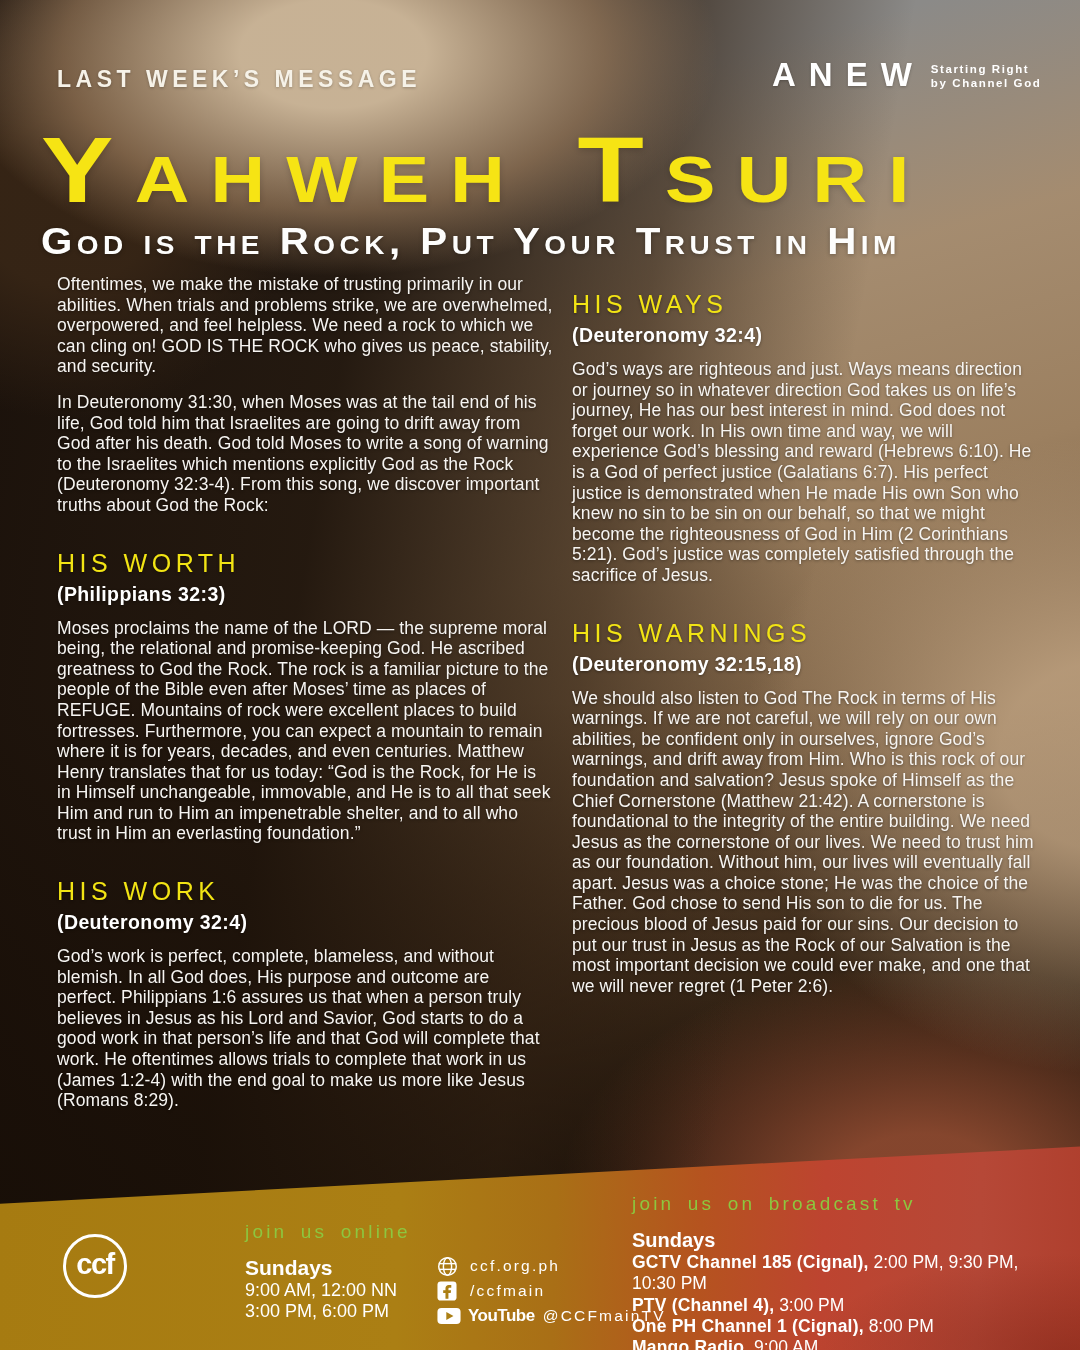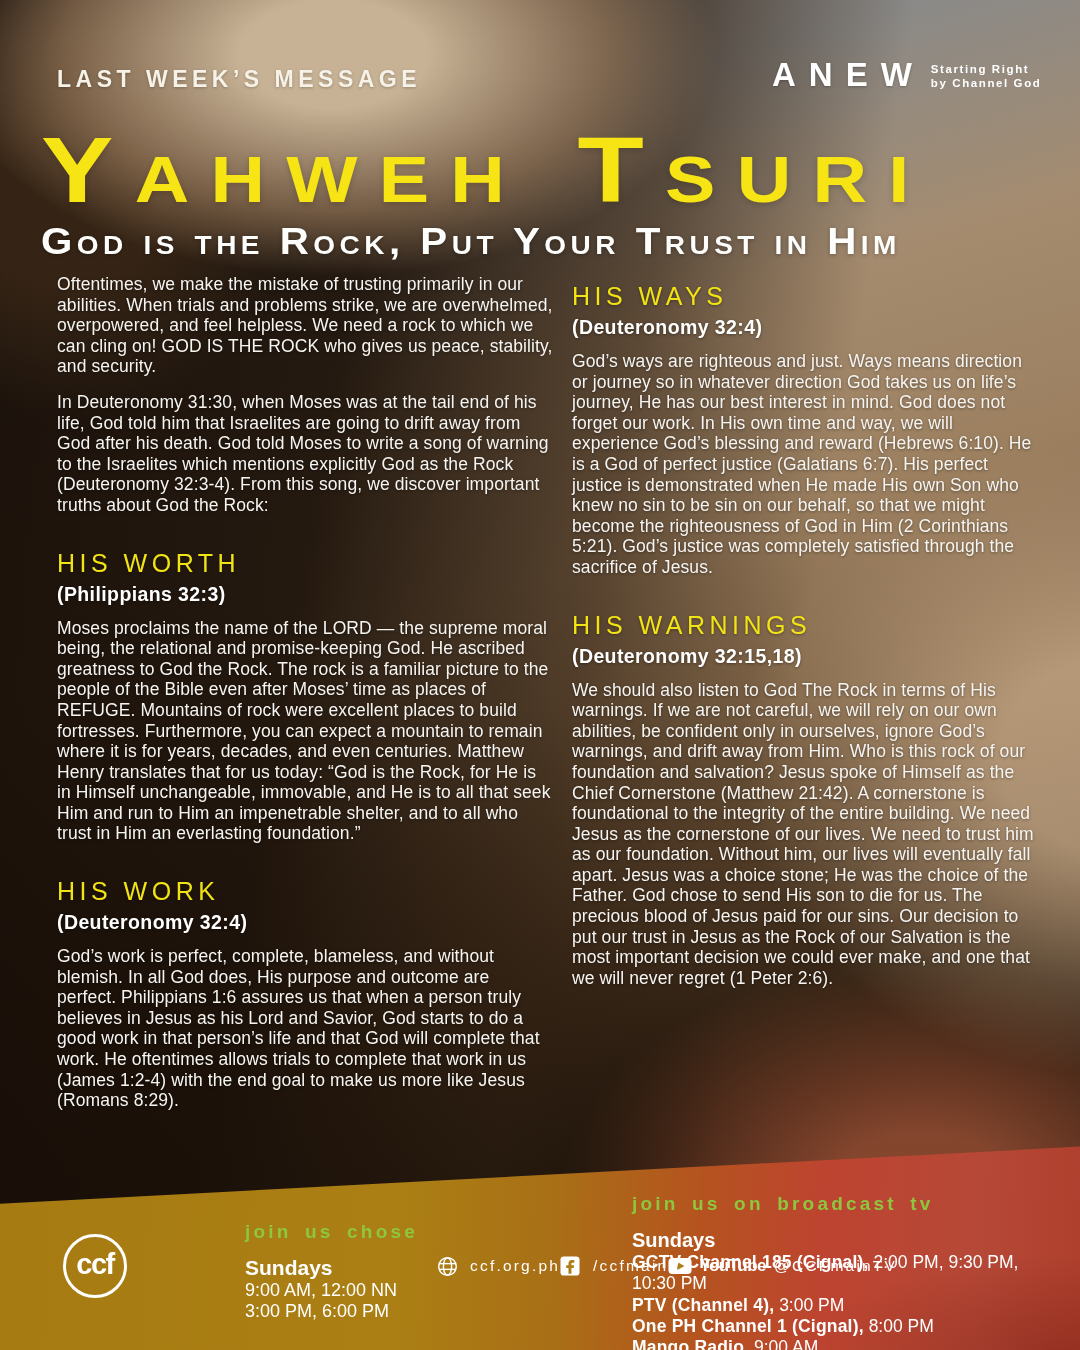--- a/index.html
+++ b/index.html
@@ -62,49 +62,49 @@
   }
   
   .col-left  { position:absolute; left:57px;  top:274px; width:496px; }
   .col-right { position:absolute; left:572px; top:274px; width:468px; }
   .body-text {
     margin:0; font-size:17.5px; line-height:20.6px; color:#f7f5f2;
     letter-spacing:.1px; text-shadow:0 1px 3px rgba(0,0,0,.4);
   }
   .intro-para { margin-bottom:15px; }
   .section { margin-top:33px; }
-  .section.first { margin-top:8px; }
+  .section.first { margin-top:16px; }
   .sec-heading {
     margin:0 0 5px; font-size:25px; font-weight:normal;
     letter-spacing:4.5px; color:#f2e414;
     text-shadow:0 1px 3px rgba(0,0,0,.35);
   }
   .sec-ref {
     margin:0 0 12px; font-size:19.5px; font-weight:bold; color:#fff;
     letter-spacing:.4px; text-shadow:0 1px 3px rgba(0,0,0,.4);
   }
   
   .ccf-logo {
     position:absolute; left:63px; top:1234px; width:58px; height:58px;
     border:3.5px solid #fff; border-radius:50%;
     display:flex; align-items:center; justify-content:center;
   }
   .ccf-logo span {
     font-size:29px; font-weight:bold; color:#fff; letter-spacing:-1.5px; margin-top:-3px;
   }
   .green-heading {
-    font-size:19px; font-weight:bold; color:#8dc63f;
+    font-size:19px; font-weight:normal; color:#8dc63f;
     letter-spacing:3.2px; word-spacing:5px;
   }
   .online { position:absolute; left:245px; top:1221px; }
   .online-row { display:flex; margin-top:13px; }
   .sched { width:160px; color:#fff; }
   .sched-day { font-size:21px; font-weight:bold; line-height:24px; }
   .sched-line { font-size:18px; line-height:21px; }
-  .links { margin-left:32px; display:flex; flex-direction:row; row-gap:14px; }
+  .links { margin-left:32px; display:flex; flex-direction:column; row-gap:5px; }
   .link-row { display:flex; align-items:center; color:#fff; height:20px; }
   .link-icon { width:24px; display:flex; justify-content:flex-start; }
   .link-label { font-size:15.5px; letter-spacing:2.2px; margin-left:9px; }
   .yt-wordmark { font-size:17px; font-weight:bold; letter-spacing:-0.5px; margin-left:7px; }
   .yt-handle { font-size:15.5px; letter-spacing:2.2px; margin-left:8px; }
   .broadcast { position:absolute; left:632px; top:1193px; width:420px; }
   .bc-day { margin-top:13px; font-size:20px; font-weight:bold; color:#fff; line-height:24px; }
   .bc-line { font-size:17.5px; color:#fff; line-height:21.3px; }
   .bc-line b { letter-spacing:.2px; }
 </style>
@@ -160,21 +160,21 @@
       <div class="sec-ref">(Deuteronomy 32:15,18)</div>
       <p class="body-text">We should also listen to God The Rock in terms of His warnings. If we are not careful, we will rely on our own abilities, be confident only in ourselves, ignore God’s warnings, and drift away from Him. Who is this rock of our foundation and salvation? Jesus spoke of Himself as the Chief Cornerstone (Matthew 21:42). A cornerstone is foundational to the integrity of the entire building. We need Jesus as the cornerstone of our lives. We need to trust him as our foundation. Without him, our lives will eventually fall apart. Jesus was a choice stone; He was the choice of the Father. God chose to send His son to die for us. The precious blood of Jesus paid for our sins. Our decision to put our trust in Jesus as the Rock of our Salvation is the most important decision we could ever make, and one that we will never regret (1 Peter 2:6).</p>
     </div>
   </div>
 
   <div class="ccf-logo">
     <span>ccf</span>
   </div>
 
   <div class="online">
-    <div class="green-heading">join us chose</div>
+    <div class="green-heading">join us online</div>
     <div class="online-row">
       <div class="sched">
         <div class="sched-day">Sundays</div>
         <div class="sched-line">9:00 AM, 12:00 NN</div>
         <div class="sched-line">3:00 PM, 6:00 PM</div>
       </div>
       <div class="links">
         <div class="link-row">
           <span class="link-icon">
             <svg width="21" height="21" viewBox="0 0 22 22">

